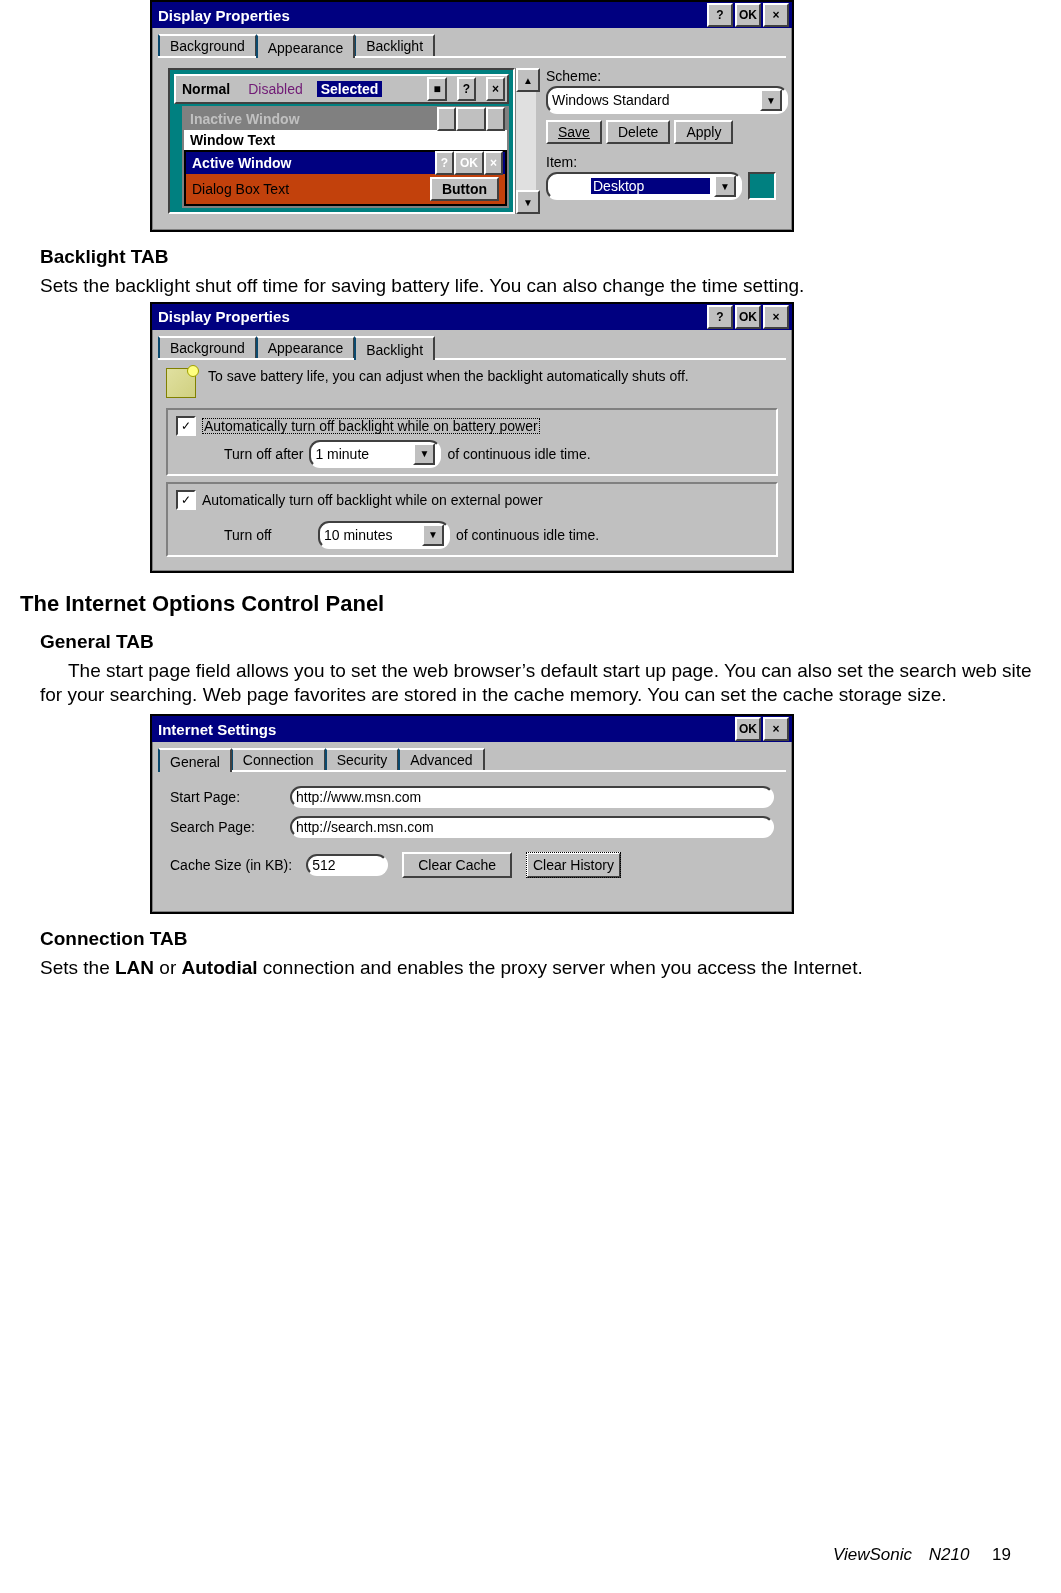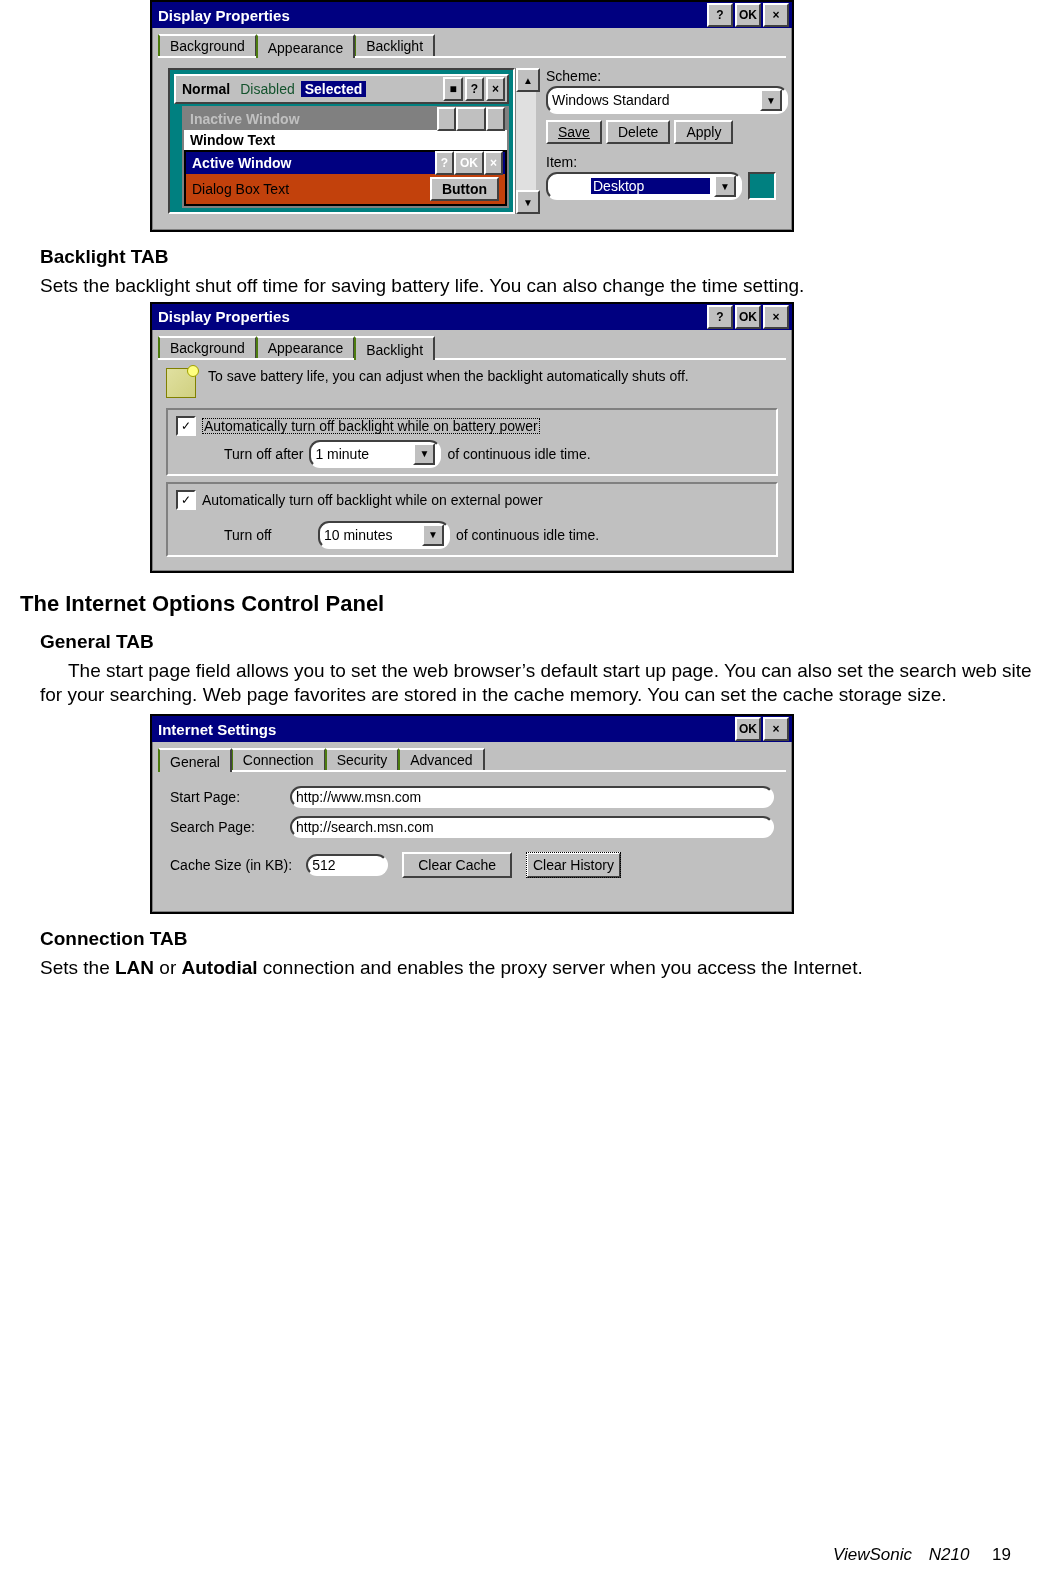--- a/index.html
+++ b/index.html
@@ -52,21 +52,21 @@
   }
   .ce-tabs {
     display: flex;
     align-items: flex-end;
     padding: 6px 6px 0 6px;
     gap: 0;
   }
   .ce-tab {
     background: #c0c0c0;
     border-top: 2px solid #fff;
-    border-left: 2px solid #4d7c0f;
+    border-left: 2px solid #0c4a6e;
     border-right: 2px solid #404040;
     padding: 2px 10px;
     font-size: 14px;
     margin-right: -1px;
     position: relative;
   }
   .ce-tab.selected {
     background: #c0c0c0;
     z-index: 2;
     padding-top: 4px;
@@ -168,21 +168,21 @@
     bottom: 28px;
     right: 30px;
     font-size: 17px;
   }
   .footer .brand { font-style: italic; margin-right: 12px; }
   .footer .model { font-style: italic; margin-right: 18px; }
 
   
   .row { display:flex; align-items:center; }
   .sel-highlight { background:#000080; color:#fff; padding:0 2px; }
-  .disabled-text { color:#14532d; }
+  .disabled-text { color:#701a75; }
   .icon-pc {
     width:28px; height:28px; display:inline-block;
     background: linear-gradient(135deg,#e0e0a0,#d0d080);
     border:1px solid #808000;
     position:relative;
   }
   .icon-pc::after{
     content:""; position:absolute; right:-4px; top:-4px;
     width:10px;height:10px;background:#ffff80;border:1px solid #a0a000;border-radius:50%;
   }
@@ -209,21 +209,21 @@
   <div class="ce-tabs">
     <div class="ce-tab">Background</div>
     <div class="ce-tab selected">Appearance</div>
     <div class="ce-tab">Backlight</div>
   </div>
   <div class="ce-tabpanel" style="display:flex; gap:10px; padding:10px;">
 
     <div style="flex:1; display:flex;">
       <div style="flex:1; border-top:2px solid #404040; border-left:2px solid #404040; border-right:2px solid #fff; border-bottom:2px solid #fff; background:#008080; padding:4px;">
 
-        <div style="background:#c0c0c0; border-top:2px solid #fff; border-left:2px solid #fff; border-right:2px solid #404040; border-bottom:2px solid #404040; display:flex; align-items:center; height:26px; padding:0 2px; gap:2px;">
+        <div style="background:#c0c0c0; border-top:2px solid #fff; border-left:2px solid #fff; border-right:2px solid #404040; border-bottom:2px solid #404040; display:flex; align-items:center; height:26px; padding:0 2px; gap:10px;">
           <span style="padding:0 4px; font-weight:bold;">Normal</span>
           <span class="disabled-text" style="padding:0 4px;">Disabled</span>
           <span class="sel-highlight" style="padding:0 4px; font-weight:bold;">Selected</span>
           <span style="flex:1"></span>
           <span class="ce-btn small">■</span>
           <span class="ce-btn small">?</span>
           <span class="ce-btn small mini-close">×</span>
         </div>
 
         <div style="margin:2px 0 0 8px; border:2px solid #808080;">

